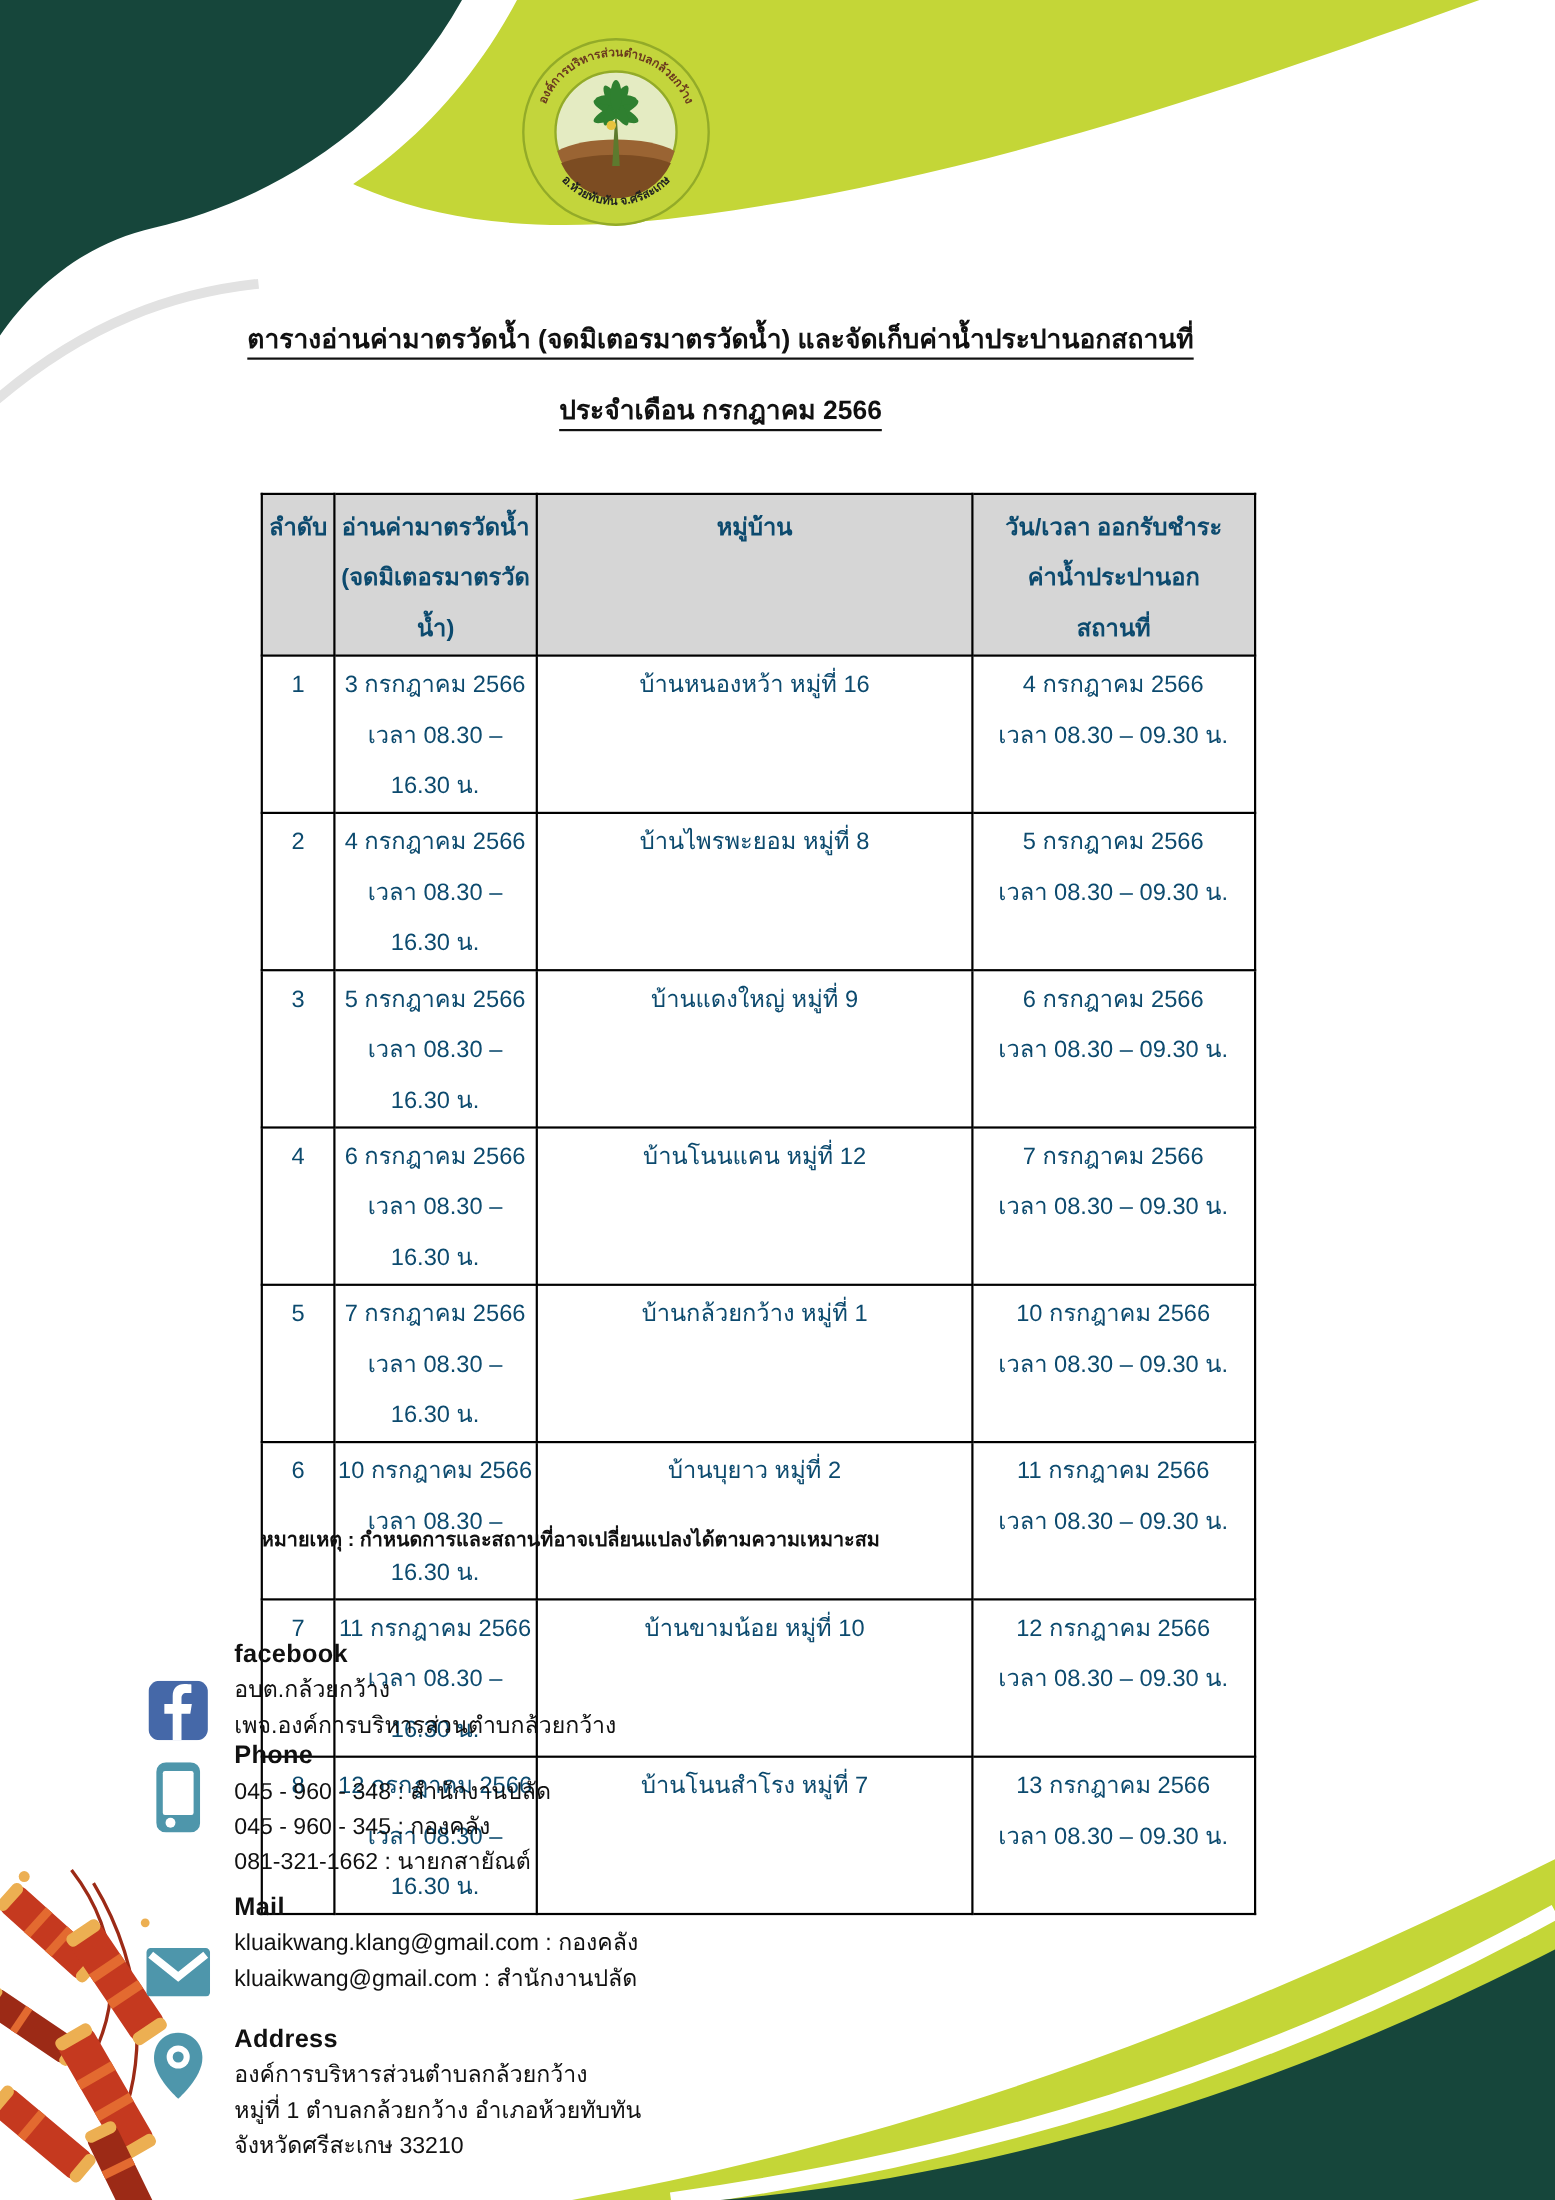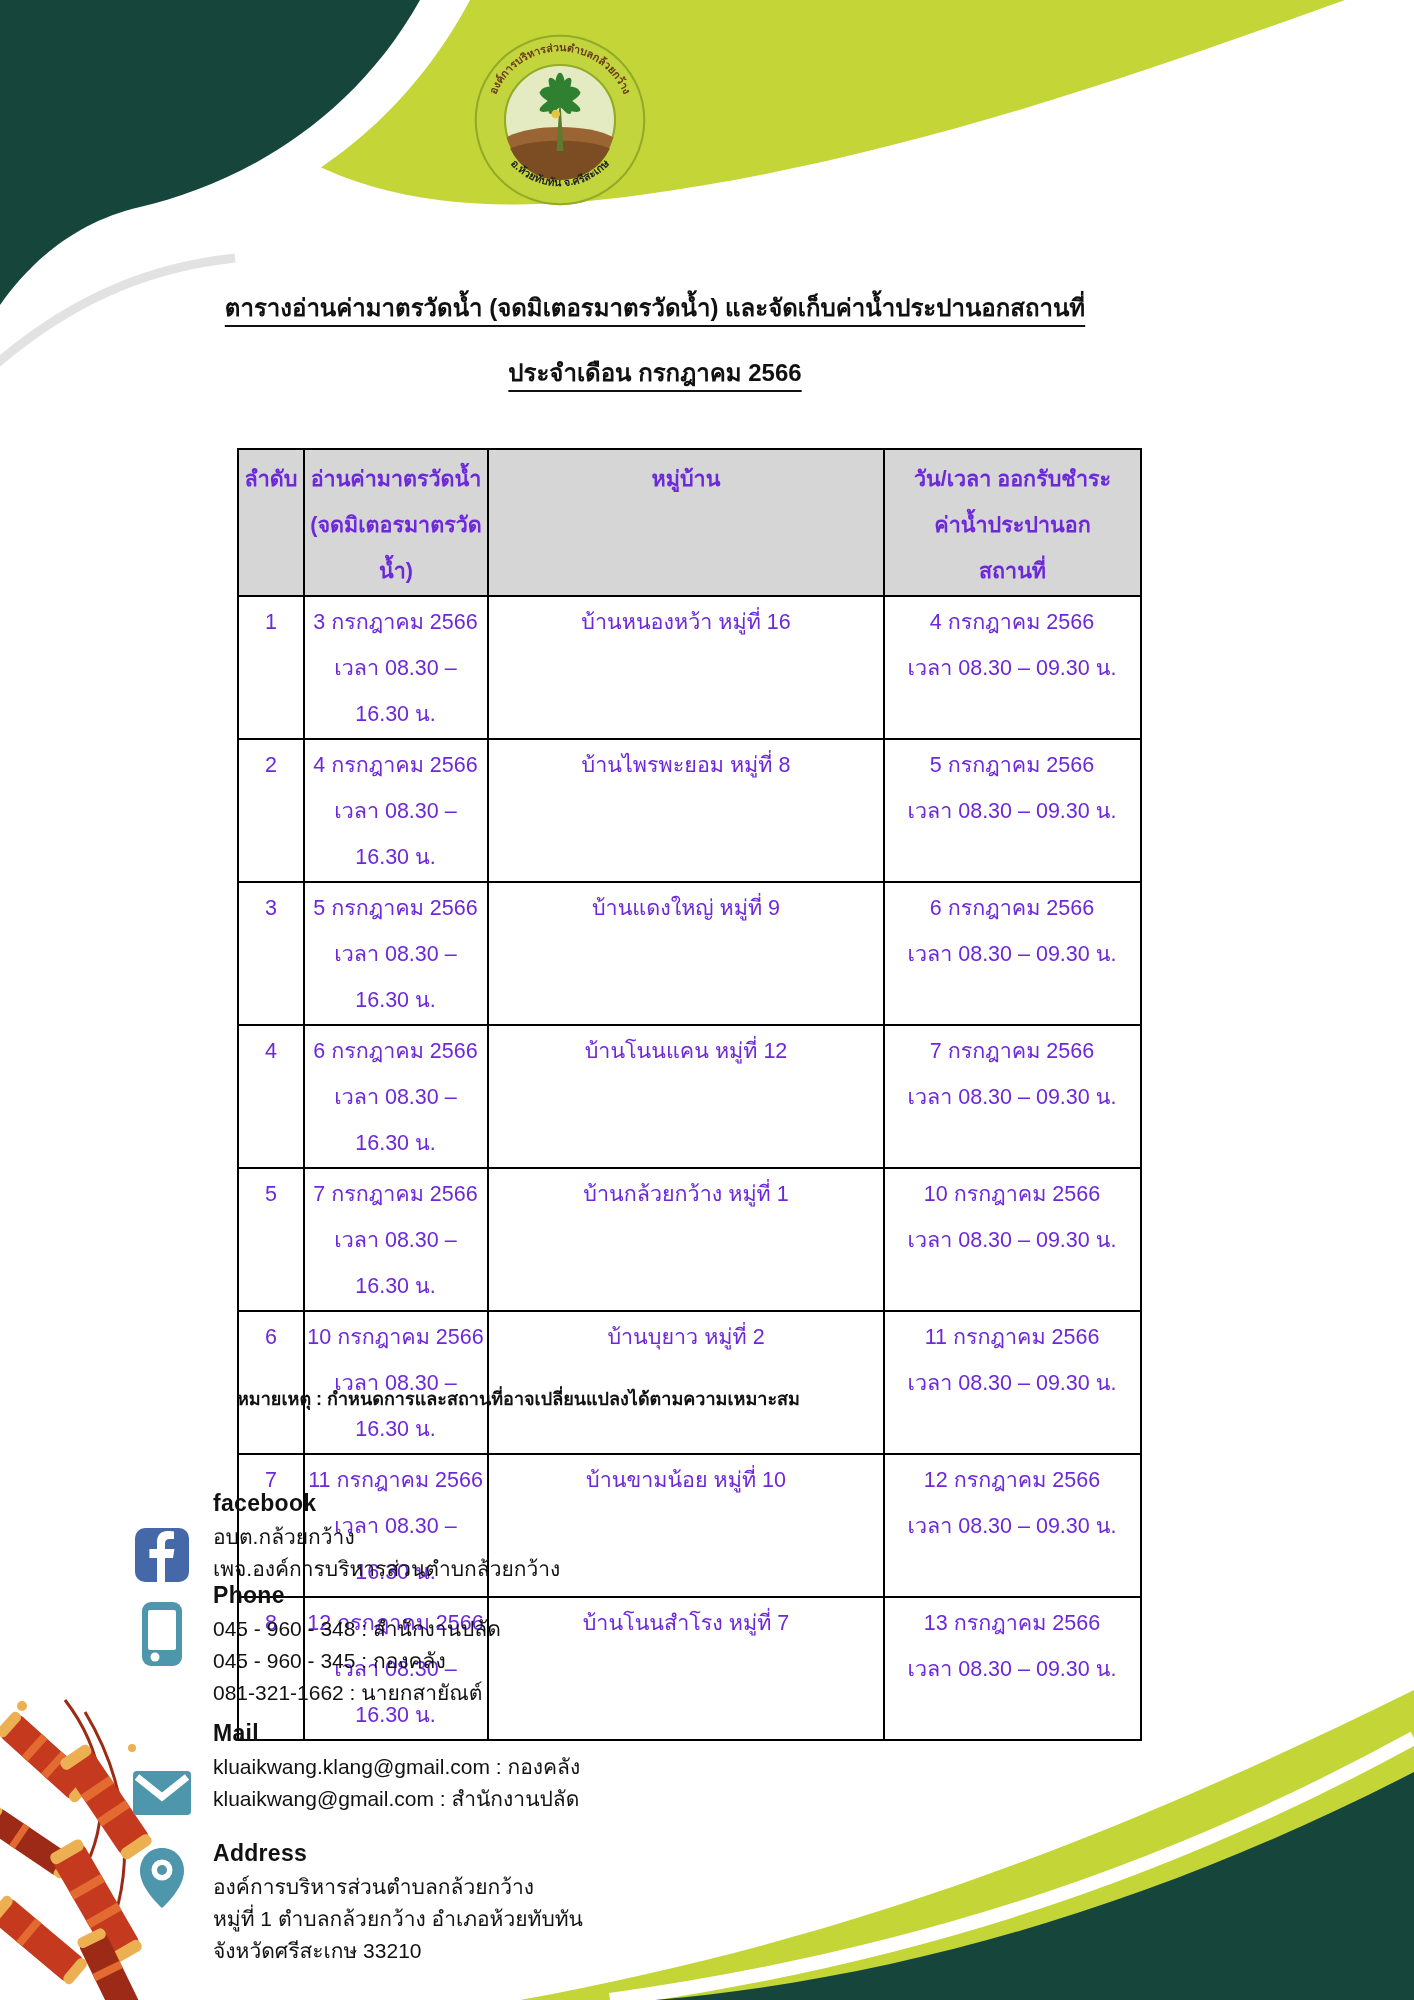--- a/index.html
+++ b/index.html
@@ -18,21 +18,21 @@
   .titleblock{position:absolute;left:0;top:288px;width:1310px;text-align:center;}
   .titleblock .t1,.titleblock .t2{
     font-size:24px;font-weight:bold;
     text-decoration:underline;text-underline-offset:9px;text-decoration-thickness:2px;
   }
   .titleblock .t2{margin-top:26px;display:inline-block;}
   .titleblock .t1{display:block;}
 
   
   .sched{position:absolute;left:237px;top:448px;width:903px;border-collapse:collapse;table-layout:fixed;}
-  .sched th,.sched td{border:2px solid #000;font-size:21.5px;color:#6d28d9;}
+  .sched th,.sched td{border:2px solid #000;font-size:21.5px;color:#0c4a6e;}
   .sched thead tr{height:135px;}
   .sched tbody tr{height:95px;}
   .sched th{background:#d6d6d6;font-weight:bold;vertical-align:top;padding-top:6px;}
   .sched td{vertical-align:top;padding-top:2px;}
   .tline{line-height:46px;text-align:center;}
   td.cno{text-align:center;}
   td.cleft{text-align:center;padding-left:0;}
   td.cvil{text-align:center;}
   .cell-line{line-height:46px;}
 

